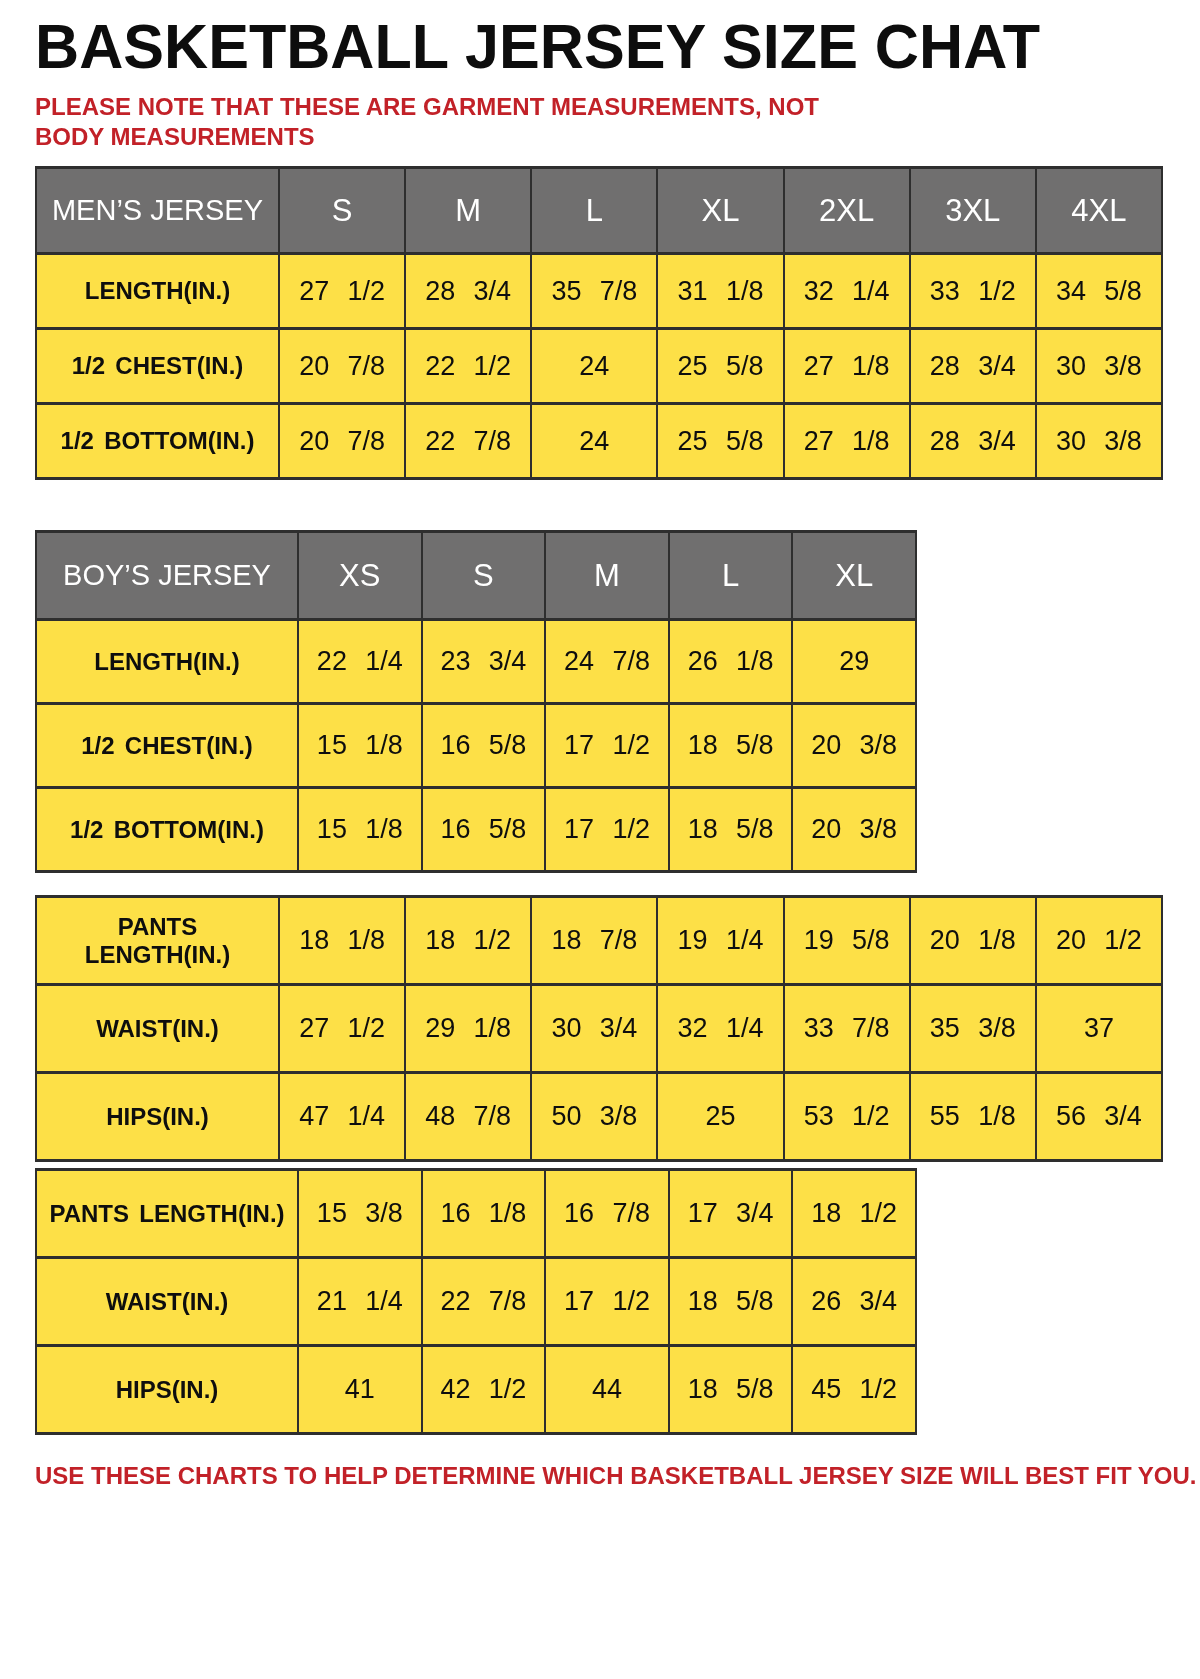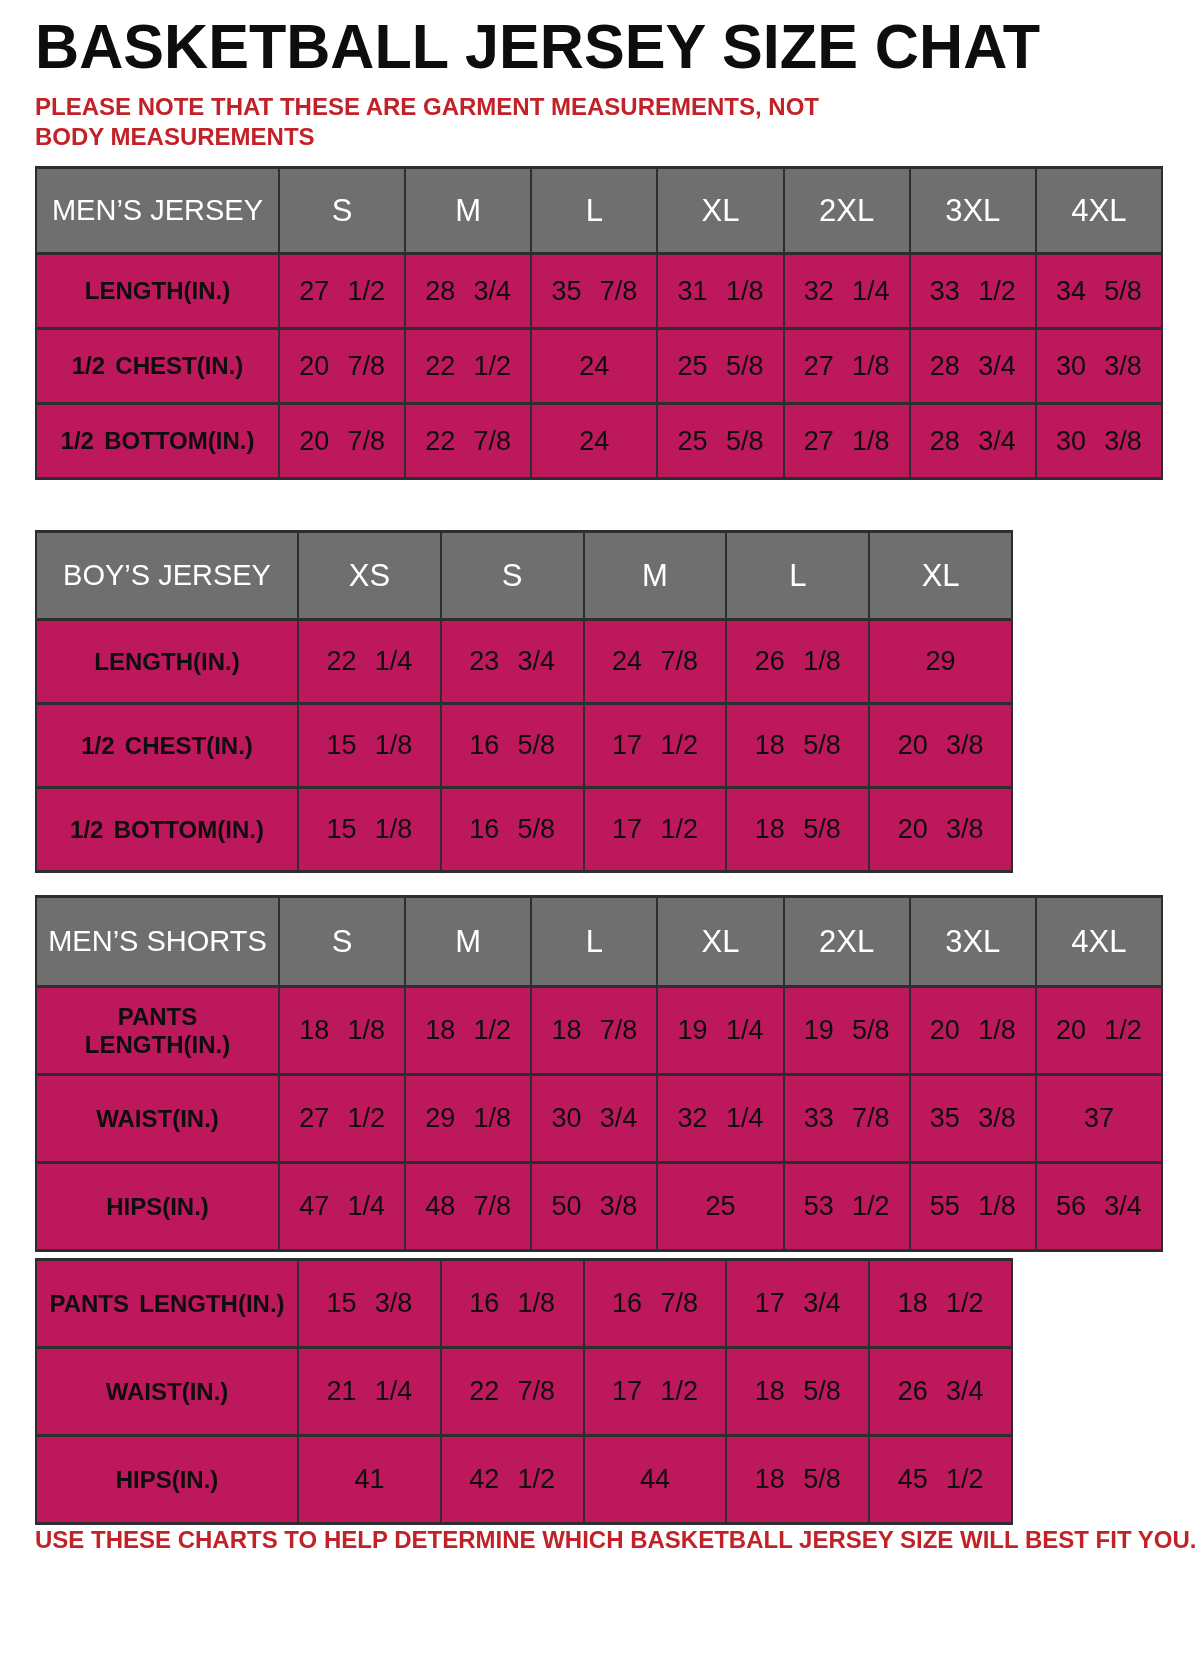--- a/index.html
+++ b/index.html
@@ -24,29 +24,29 @@
     margin-bottom: 10px;
   }
 
   .note {
     font-weight: 700;
     font-size: 24px;
     line-height: 1.25;
     color: #c22128;
   }
   .note.top { max-width: 810px; margin-bottom: 14px; }
-  .note.bottom { max-width: 1060px; white-space: nowrap; }
+  .note.bottom { max-width: 1060px; margin-top: 26px; white-space: nowrap; }
 
   table.size-table {
     border-collapse: collapse;
     table-layout: fixed;
-    background: #be185d;
+    background: #fde047;
   }
   table.cols7 { width: 1128px; }
-  table.cols5 { width: 978px; }
+  table.cols5 { width: 882px; }
 
   .size-table th, .size-table td {
     border: 2px solid #2e2e2e;
     border-top-width: 3px;
     border-bottom-width: 3px;
     text-align: center;
     vertical-align: middle;
     padding: 2px 4px;
   }
   table.cols7 th:first-child, table.cols7 td:first-child { width: 243px; }
@@ -161,30 +161,20 @@
             <td>16 5/8</td>
             <td>17 1/2</td>
             <td>18 5/8</td>
             <td>20 3/8</td>
           </tr>
         </tbody>
       </table>
       <table class="size-table t2 cols7">
         <tbody>
           <tr>
-            <th>MEN’S SHORTS</th>
-            <th>S</th>
-            <th>M</th>
-            <th>L</th>
-            <th>XL</th>
-            <th>2XL</th>
-            <th>3XL</th>
-            <th>4XL</th>
-          </tr>
-          <tr>
             <td class="rowlabel">PANTS LENGTH(IN.)</td>
             <td>18 1/8</td>
             <td>18 1/2</td>
             <td>18 7/8</td>
             <td>19 1/4</td>
             <td>19 5/8</td>
             <td>20 1/8</td>
             <td>20 1/2</td>
           </tr>
           <tr>

